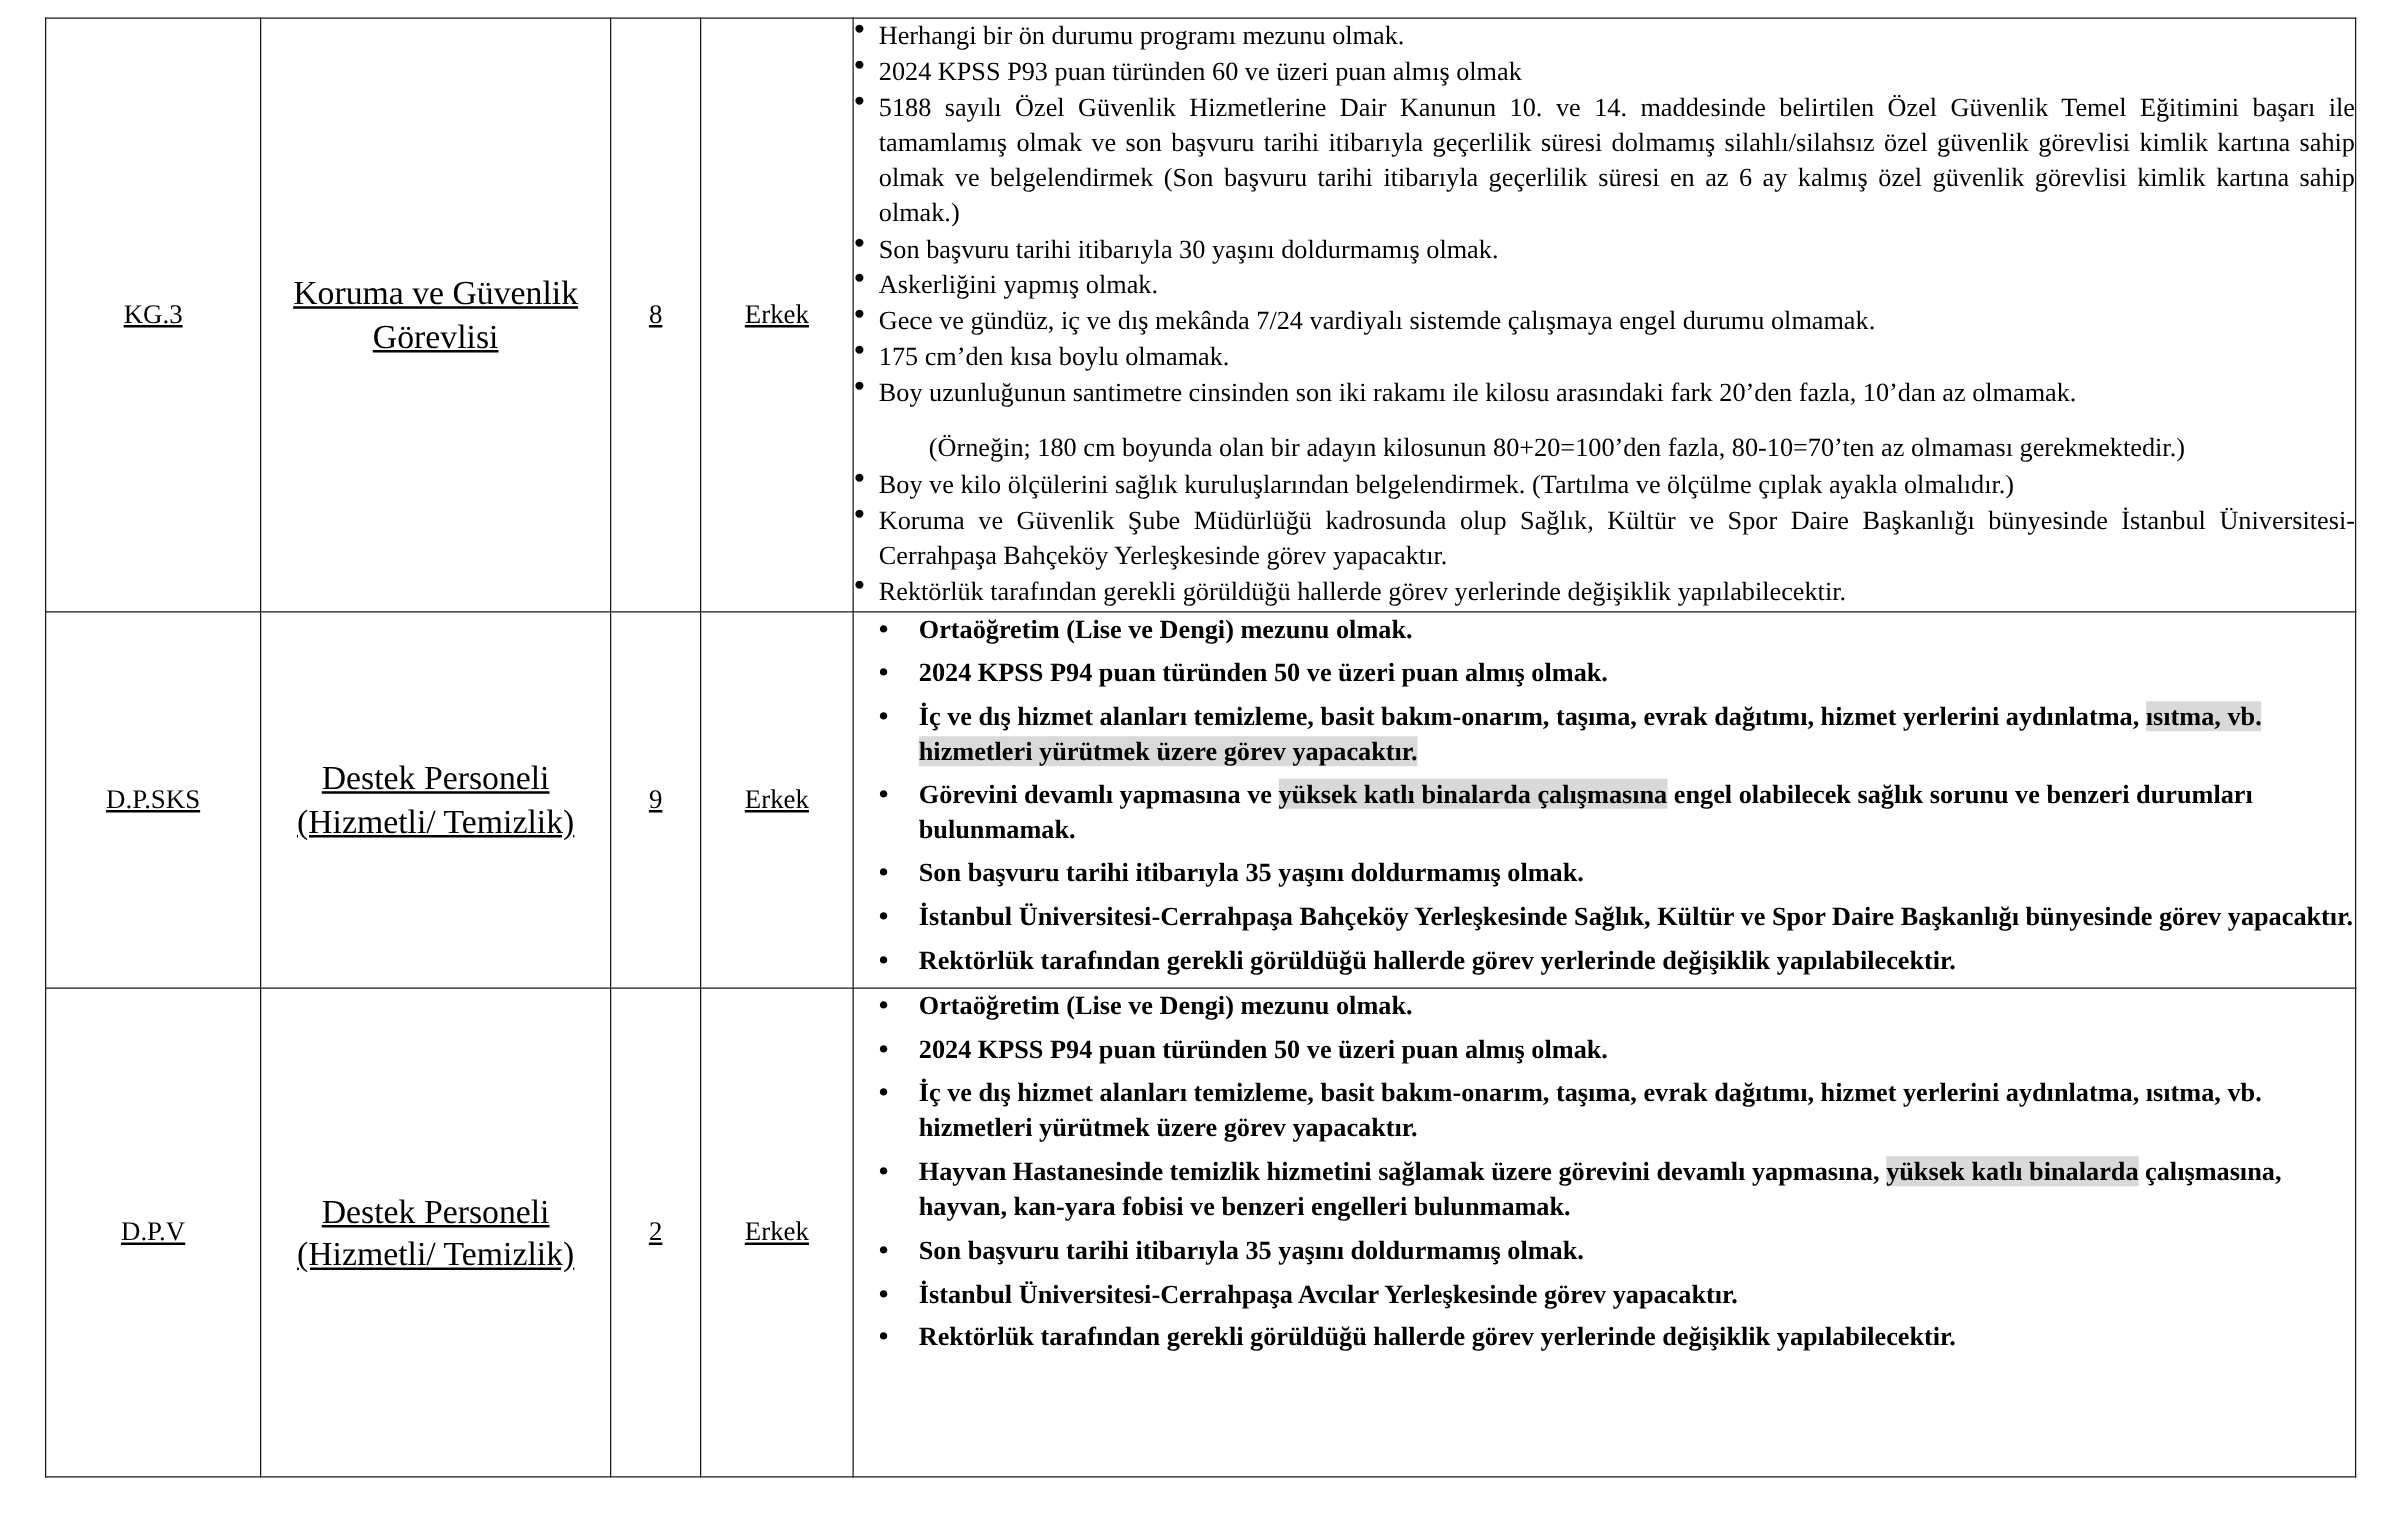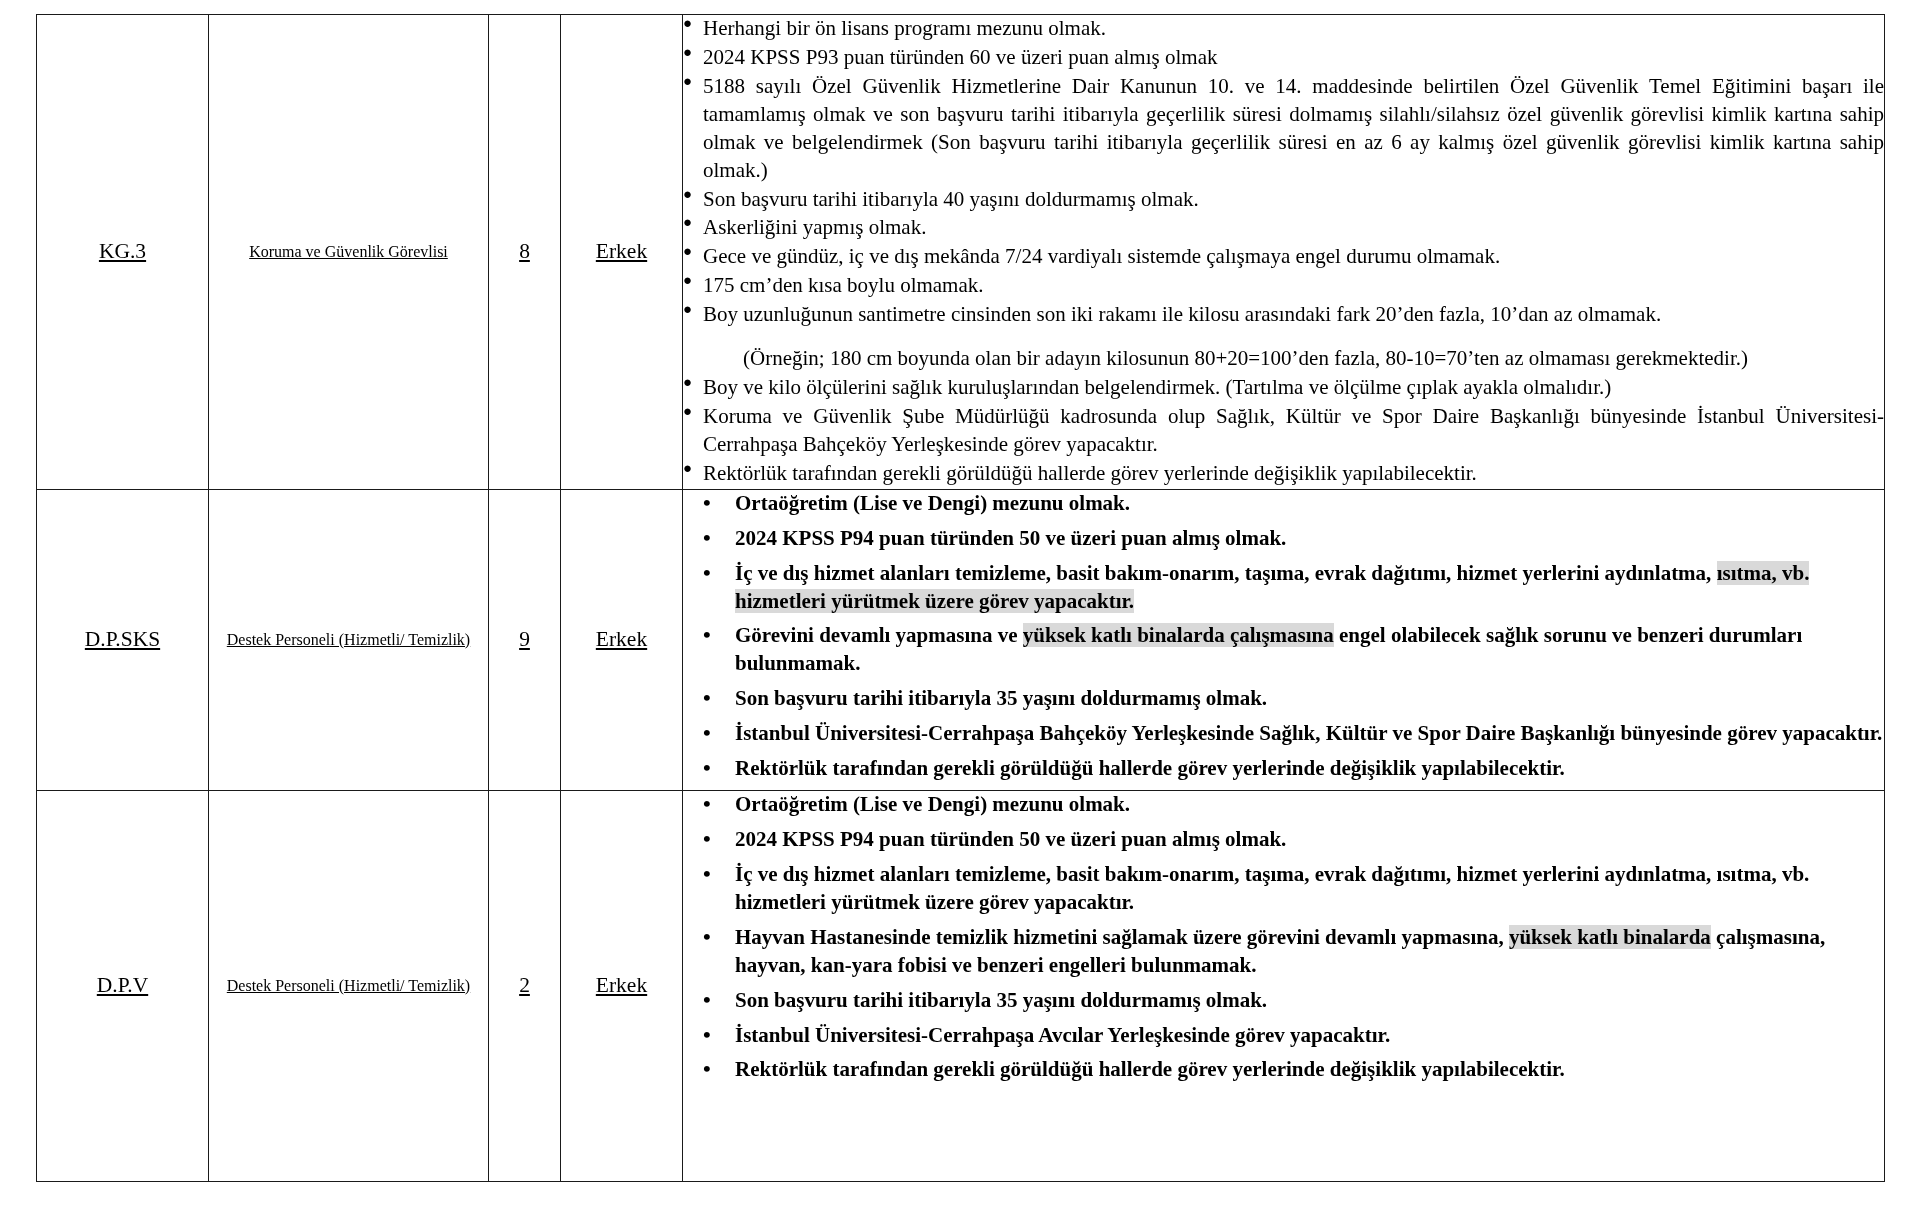--- a/index.html
+++ b/index.html
@@ -41,21 +41,21 @@
 
   .cell-center {
     text-align: center;
     vertical-align: middle !important;
     font-size: 21.5px;
     line-height: 1.28;
     padding: 6px 4px;
     text-decoration: underline;
   }
   .cell-center.title {
-    font-size: 16px;
+    font-size: 27px;
   }
   .req-cell {
     padding: 10px 14px 12px 12px;
     font-size: 21px;
     line-height: 1.33;
   }
   
   ul.dotlist {
     list-style: none;
     margin: 0;
@@ -121,24 +121,24 @@
     </colgroup>
     <tbody>
 
       <tr class="r1">
         <td class="cell-center">KG.3</td>
         <td class="cell-center title">Koruma ve Güvenlik Görevlisi</td>
         <td class="cell-center">8</td>
         <td class="cell-center">Erkek</td>
         <td class="req-cell">
           <ul class="dotlist">
-            <li>Herhangi bir ön lisans programı mezunu olmak.</li>
+            <li>Herhangi bir ön durumu programı mezunu olmak.</li>
             <li>2024 KPSS P93 puan türünden 60 ve üzeri puan almış olmak</li>
             <li>5188 sayılı Özel Güvenlik Hizmetlerine Dair Kanunun 10. ve 14. maddesinde belirtilen Özel Güvenlik Temel Eğitimini başarı ile tamamlamış olmak ve son başvuru tarihi itibarıyla geçerlilik süresi dolmamış silahlı/silahsız özel güvenlik görevlisi kimlik kartına sahip olmak ve belgelendirmek (Son başvuru tarihi itibarıyla geçerlilik süresi en az 6 ay kalmış özel güvenlik görevlisi kimlik kartına sahip olmak.)</li>
-            <li>Son başvuru tarihi itibarıyla 40 yaşını doldurmamış olmak.</li>
+            <li>Son başvuru tarihi itibarıyla 30 yaşını doldurmamış olmak.</li>
             <li>Askerliğini yapmış olmak.</li>
             <li>Gece ve gündüz, iç ve dış mekânda 7/24 vardiyalı sistemde çalışmaya engel durumu olmamak.</li>
             <li>175 cm’den kısa boylu olmamak.</li>
             <li>Boy uzunluğunun santimetre cinsinden son iki rakamı ile kilosu arasındaki fark 20’den fazla, 10’dan az olmamak.</li>
             <li class="nobullet">
               <span class="sub-note">(Örneğin; 180 cm boyunda olan bir adayın kilosunun 80+20=100’den fazla, 80-10=70’ten az olmaması gerekmektedir.)</span>
             </li>
             <li>Boy ve kilo ölçülerini sağlık kuruluşlarından belgelendirmek. (Tartılma ve ölçülme çıplak ayakla olmalıdır.)</li>
             <li>Koruma ve Güvenlik Şube Müdürlüğü kadrosunda olup Sağlık, Kültür ve Spor Daire Başkanlığı bünyesinde İstanbul Üniversitesi-Cerrahpaşa Bahçeköy Yerleşkesinde görev yapacaktır.</li>
             <li>Rektörlük tarafından gerekli görüldüğü hallerde görev yerlerinde değişiklik yapılabilecektir.</li>

